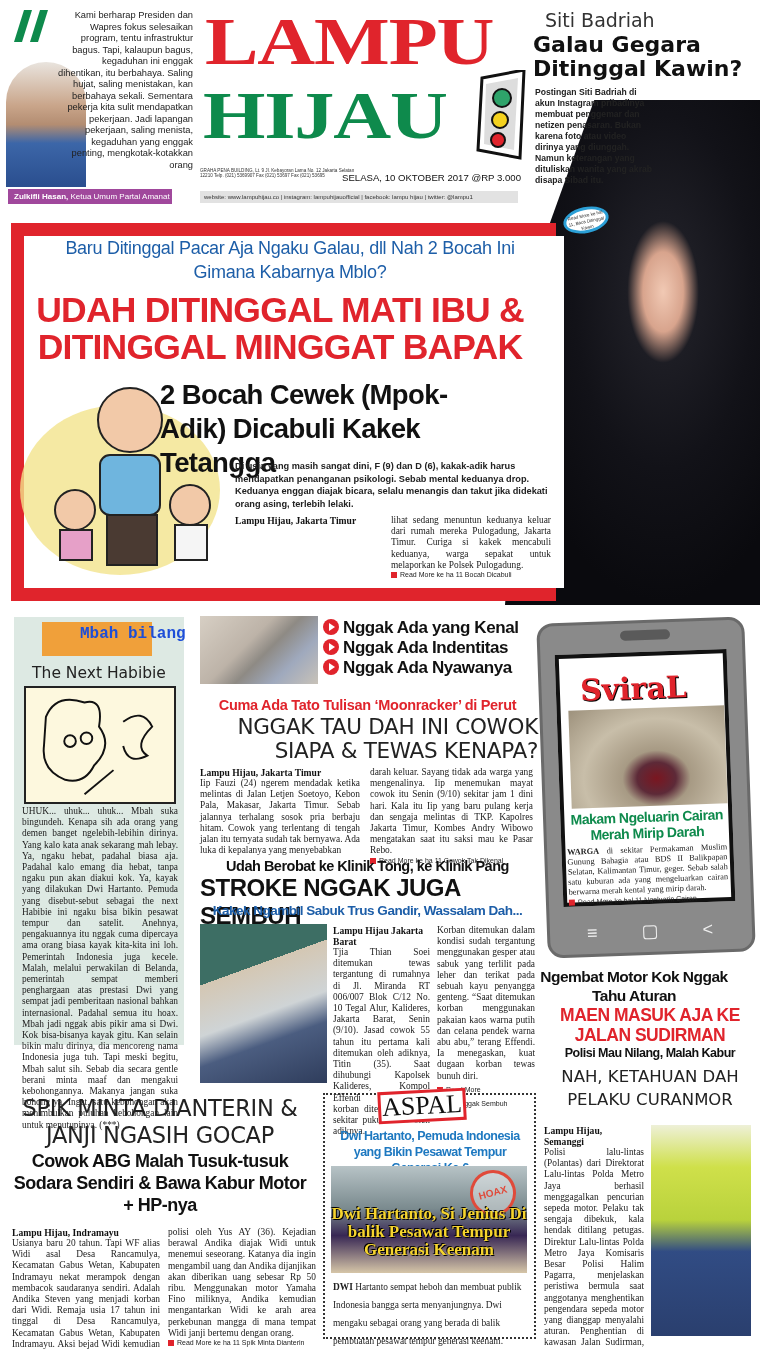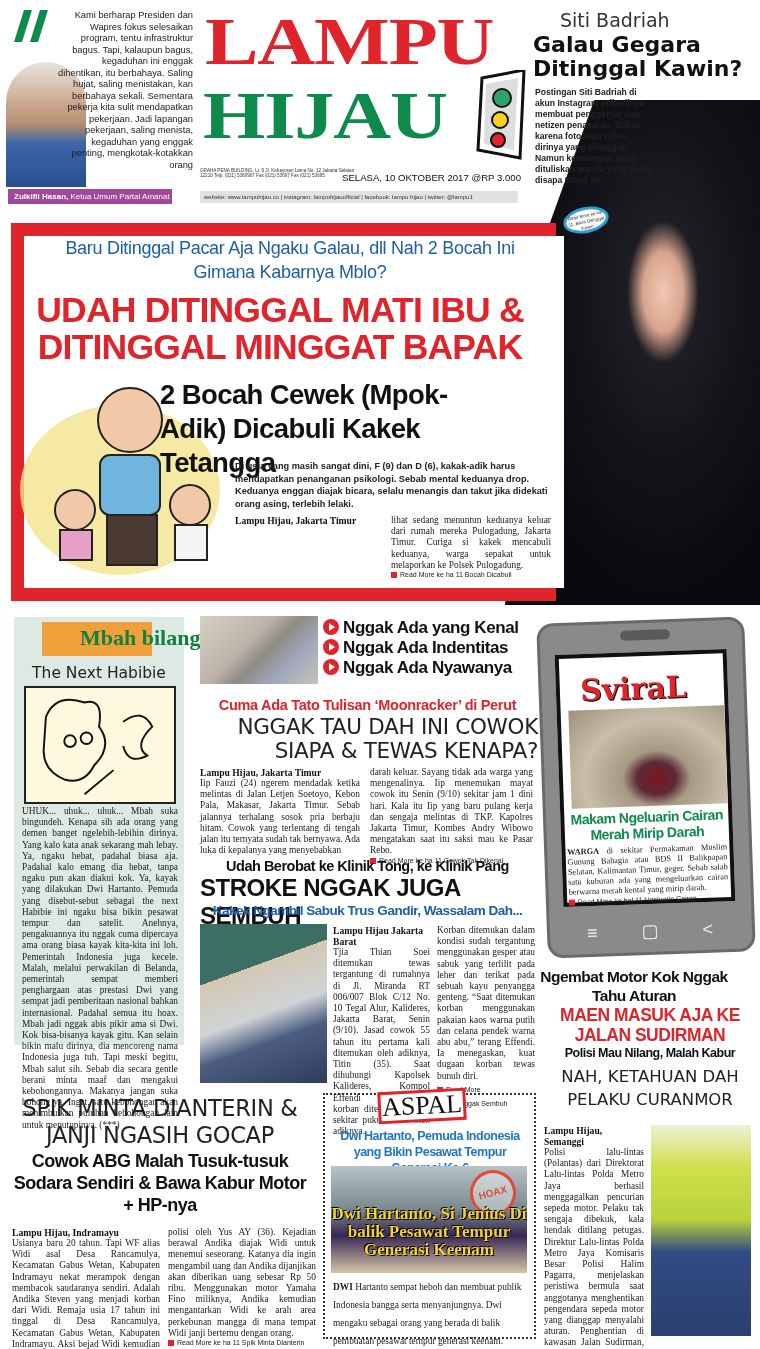--- a/index.html
+++ b/index.html
@@ -16,39 +16,39 @@
 #quote-photo{left:6px;top:62px;width:80px;height:125px;background:linear-gradient(180deg,#e9e4de 0%,#c9a58a 35%,#b38d72 50%,#3c66a8 65%,#2a4e8e 100%);border-radius:40px 40px 0 0}
 #quote-caption{left:8px;top:189px;width:164px;height:15px;background:#a0489c;color:#fff;font-size:8px;line-height:15px;padding-left:6px;white-space:nowrap}
 
 #logo-lampu{left:205px;top:8px;font-family:"Liberation Serif",serif;font-weight:bold;font-size:68px;line-height:66px;color:#e0242c;letter-spacing:-1px;transform:scaleX(1.18);transform-origin:left}
 #logo-hijau{left:203px;top:82px;font-family:"Liberation Serif",serif;font-weight:bold;font-size:68px;line-height:66px;color:#0e8a4c;letter-spacing:-1px;transform:scaleX(1.18);transform-origin:left}
 #traffic-light{left:474px;top:70px;width:54px;height:90px}
 #address{left:200px;top:168px;width:155px;font-size:4.6px;line-height:5.4px;color:#333}
 #dateprice{left:342px;top:172px;font-size:9.6px;color:#111;white-space:nowrap}
 #social-bar{left:200px;top:191px;width:318px;height:12px;background:#e2e2e2;font-size:6px;line-height:12px;padding-left:4px;white-space:nowrap;color:#333;overflow:hidden}
 
-#siti-name{left:560px;top:9px;font-size:19px;color:#333;font-family:"DejaVu Sans",sans-serif;font-weight:normal}
+#siti-name{left:545px;top:9px;font-size:19px;color:#333;font-family:"DejaVu Sans",sans-serif;font-weight:normal}
 #siti-title{left:533px;top:33px;font-size:22px;line-height:24px;font-weight:bold;color:#111;font-family:"DejaVu Sans",sans-serif}
 #siti-text{left:535px;top:87px;width:120px;font-size:8.6px;line-height:11px;font-weight:bold;color:#222}
 #siti-photo{left:505px;top:100px;width:255px;height:505px;background:radial-gradient(ellipse at 62% 38%,#f1c9b4 0%,#d8a48d 9%,#1d1d24 16%,#121218 40%,#0a0a0e 70%);clip-path:polygon(35% 0,100% 0,100% 100%,0 100%,10% 35%)}
 #siti-badge{left:563px;top:207px;width:46px;height:26px;border:3px solid #2b9fd6;border-radius:50%;background:#fff;font-size:4.5px;line-height:6px;text-align:center;padding-top:3px;transform:rotate(-12deg);color:#333}
 
 #red-frame{left:11px;top:223px;width:545px;height:378px;border:13px solid #e0242c;border-right:none}
 #red-frame-cut{left:24px;top:236px;width:540px;height:352px;background:#fff}
 #kicker1{left:40px;top:236px;width:500px;text-align:center;font-size:18px;line-height:24px;font-weight:normal;color:#1d5ea8;letter-spacing:-0.3px}
 #headline1{left:20px;top:292px;width:520px;text-align:center;font-size:35.5px;line-height:37px;font-weight:bold;color:#e0242c;letter-spacing:-0.8px}
 #subhead1{left:160px;top:378px;width:350px;font-size:27.5px;line-height:34px;font-weight:bold;color:#111;letter-spacing:-0.6px}
 #cartoon-kakek{left:15px;top:380px;width:215px;height:195px}
 #lead1{left:235px;top:460px;width:320px;font-size:9.2px;line-height:12.5px;font-weight:bold;color:#222}
 #col1a{left:235px;top:515px;width:150px}
 #col1b{left:391px;top:515px;width:160px}
 
 #mbah-box{left:14px;top:617px;width:170px;height:428px;background:#dde9e3}
 #mbah-logo{left:42px;top:622px;width:110px;height:34px;background:#f0a03a}
-#mbah-logo-text{left:80px;top:625px;font-size:22px;font-family:Liberation Serif, serif;font-weight:bold;color:#15803d}
+#mbah-logo-text{left:80px;top:625px;font-size:16px;font-family:Liberation Mono, monospace;font-weight:bold;color:#1d4ed8}
 #mbah-title{left:14px;top:664px;width:170px;text-align:center;font-size:15.5px;font-family:"DejaVu Sans",sans-serif;color:#222}
 #mbah-cartoon{left:24px;top:686px;width:152px;height:118px;background:#fdf8de;border:2px solid #222}
 #mbah-text{left:22px;top:806px;width:156px}
 
 #crime-photo{left:200px;top:616px;width:118px;height:68px;background:linear-gradient(135deg,#d7cfc4 0%,#bdb3a8 40%,#8e8a84 55%,#9fa9bd 75%,#c8c2b8 100%)}
 .bullet-line{font-size:17px;font-weight:bold;color:#111;letter-spacing:-0.4px;white-space:nowrap}
 .bullet-line .tri{display:inline-block;width:16px;height:16px;border-radius:50%;background:#e0242c;vertical-align:-2px;margin-right:4px;position:relative}
 .bullet-line .tri:after{content:"";position:absolute;left:6px;top:4px;border-left:6px solid #fff;border-top:4px solid transparent;border-bottom:4px solid transparent}
 #bullets{left:323px;top:618px}
 #story2-kicker{left:200px;top:697px;width:335px;text-align:center;font-size:14.5px;font-weight:bold;color:#e0242c;letter-spacing:-0.3px}

